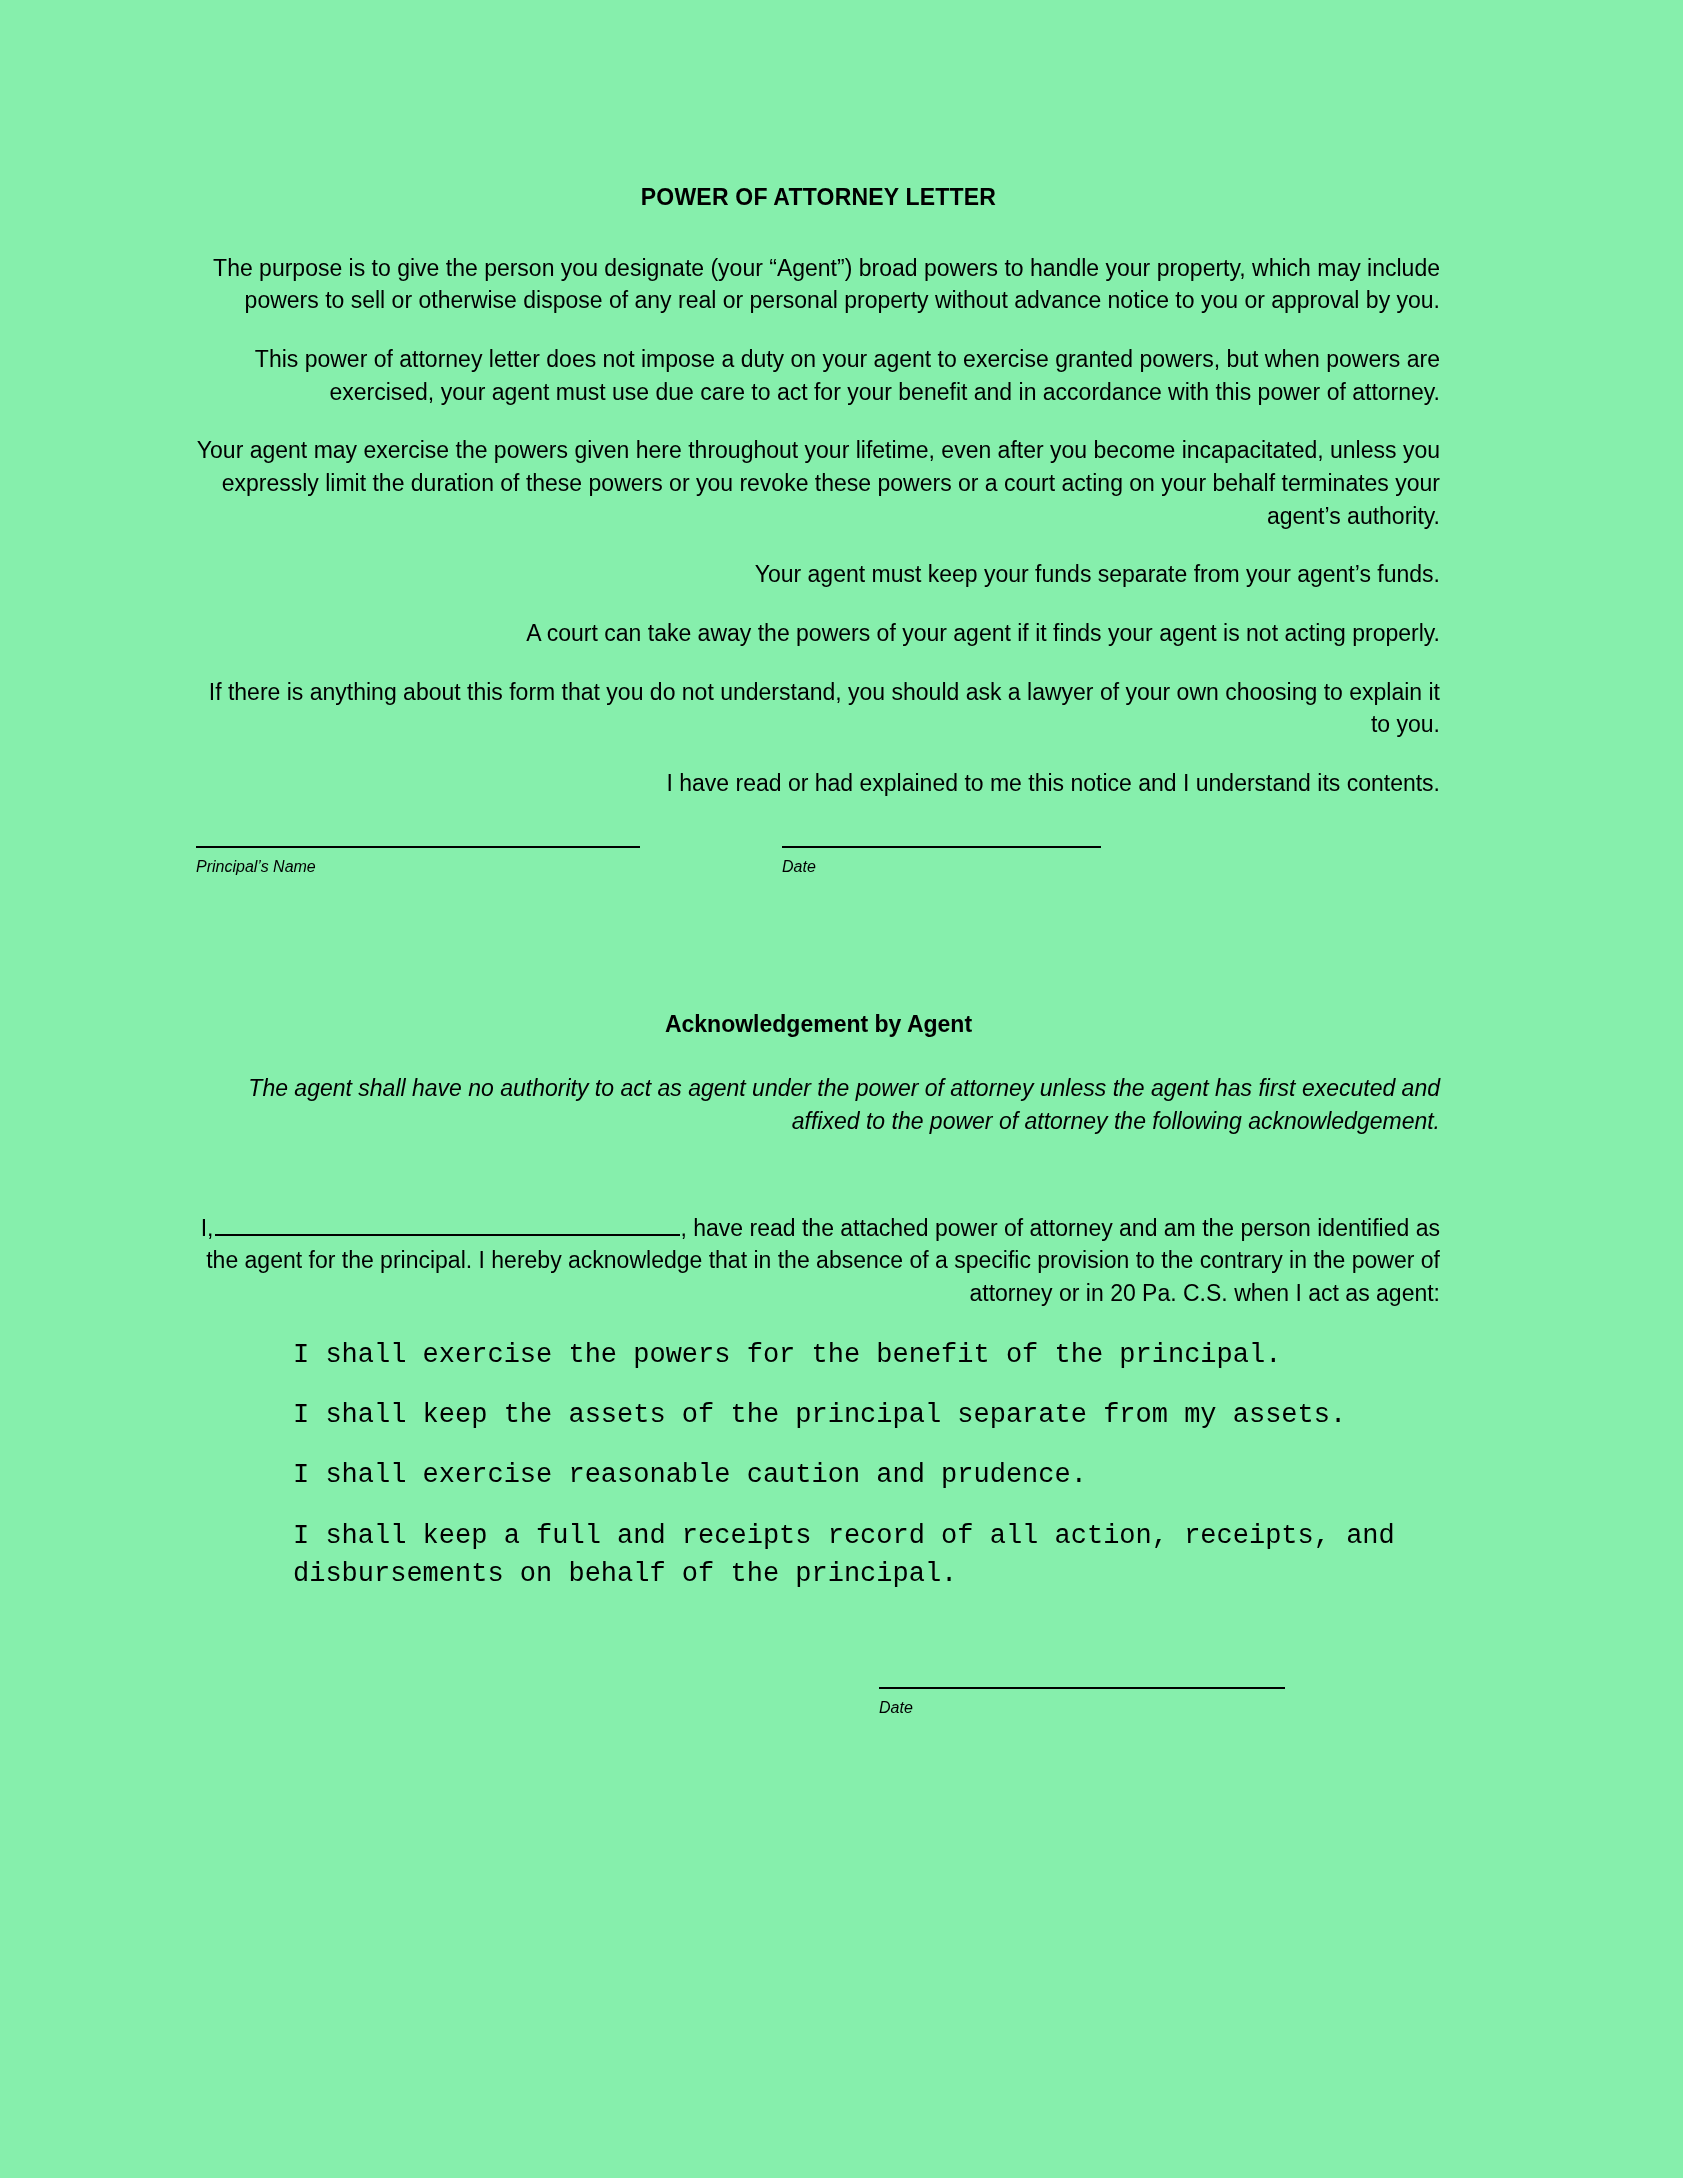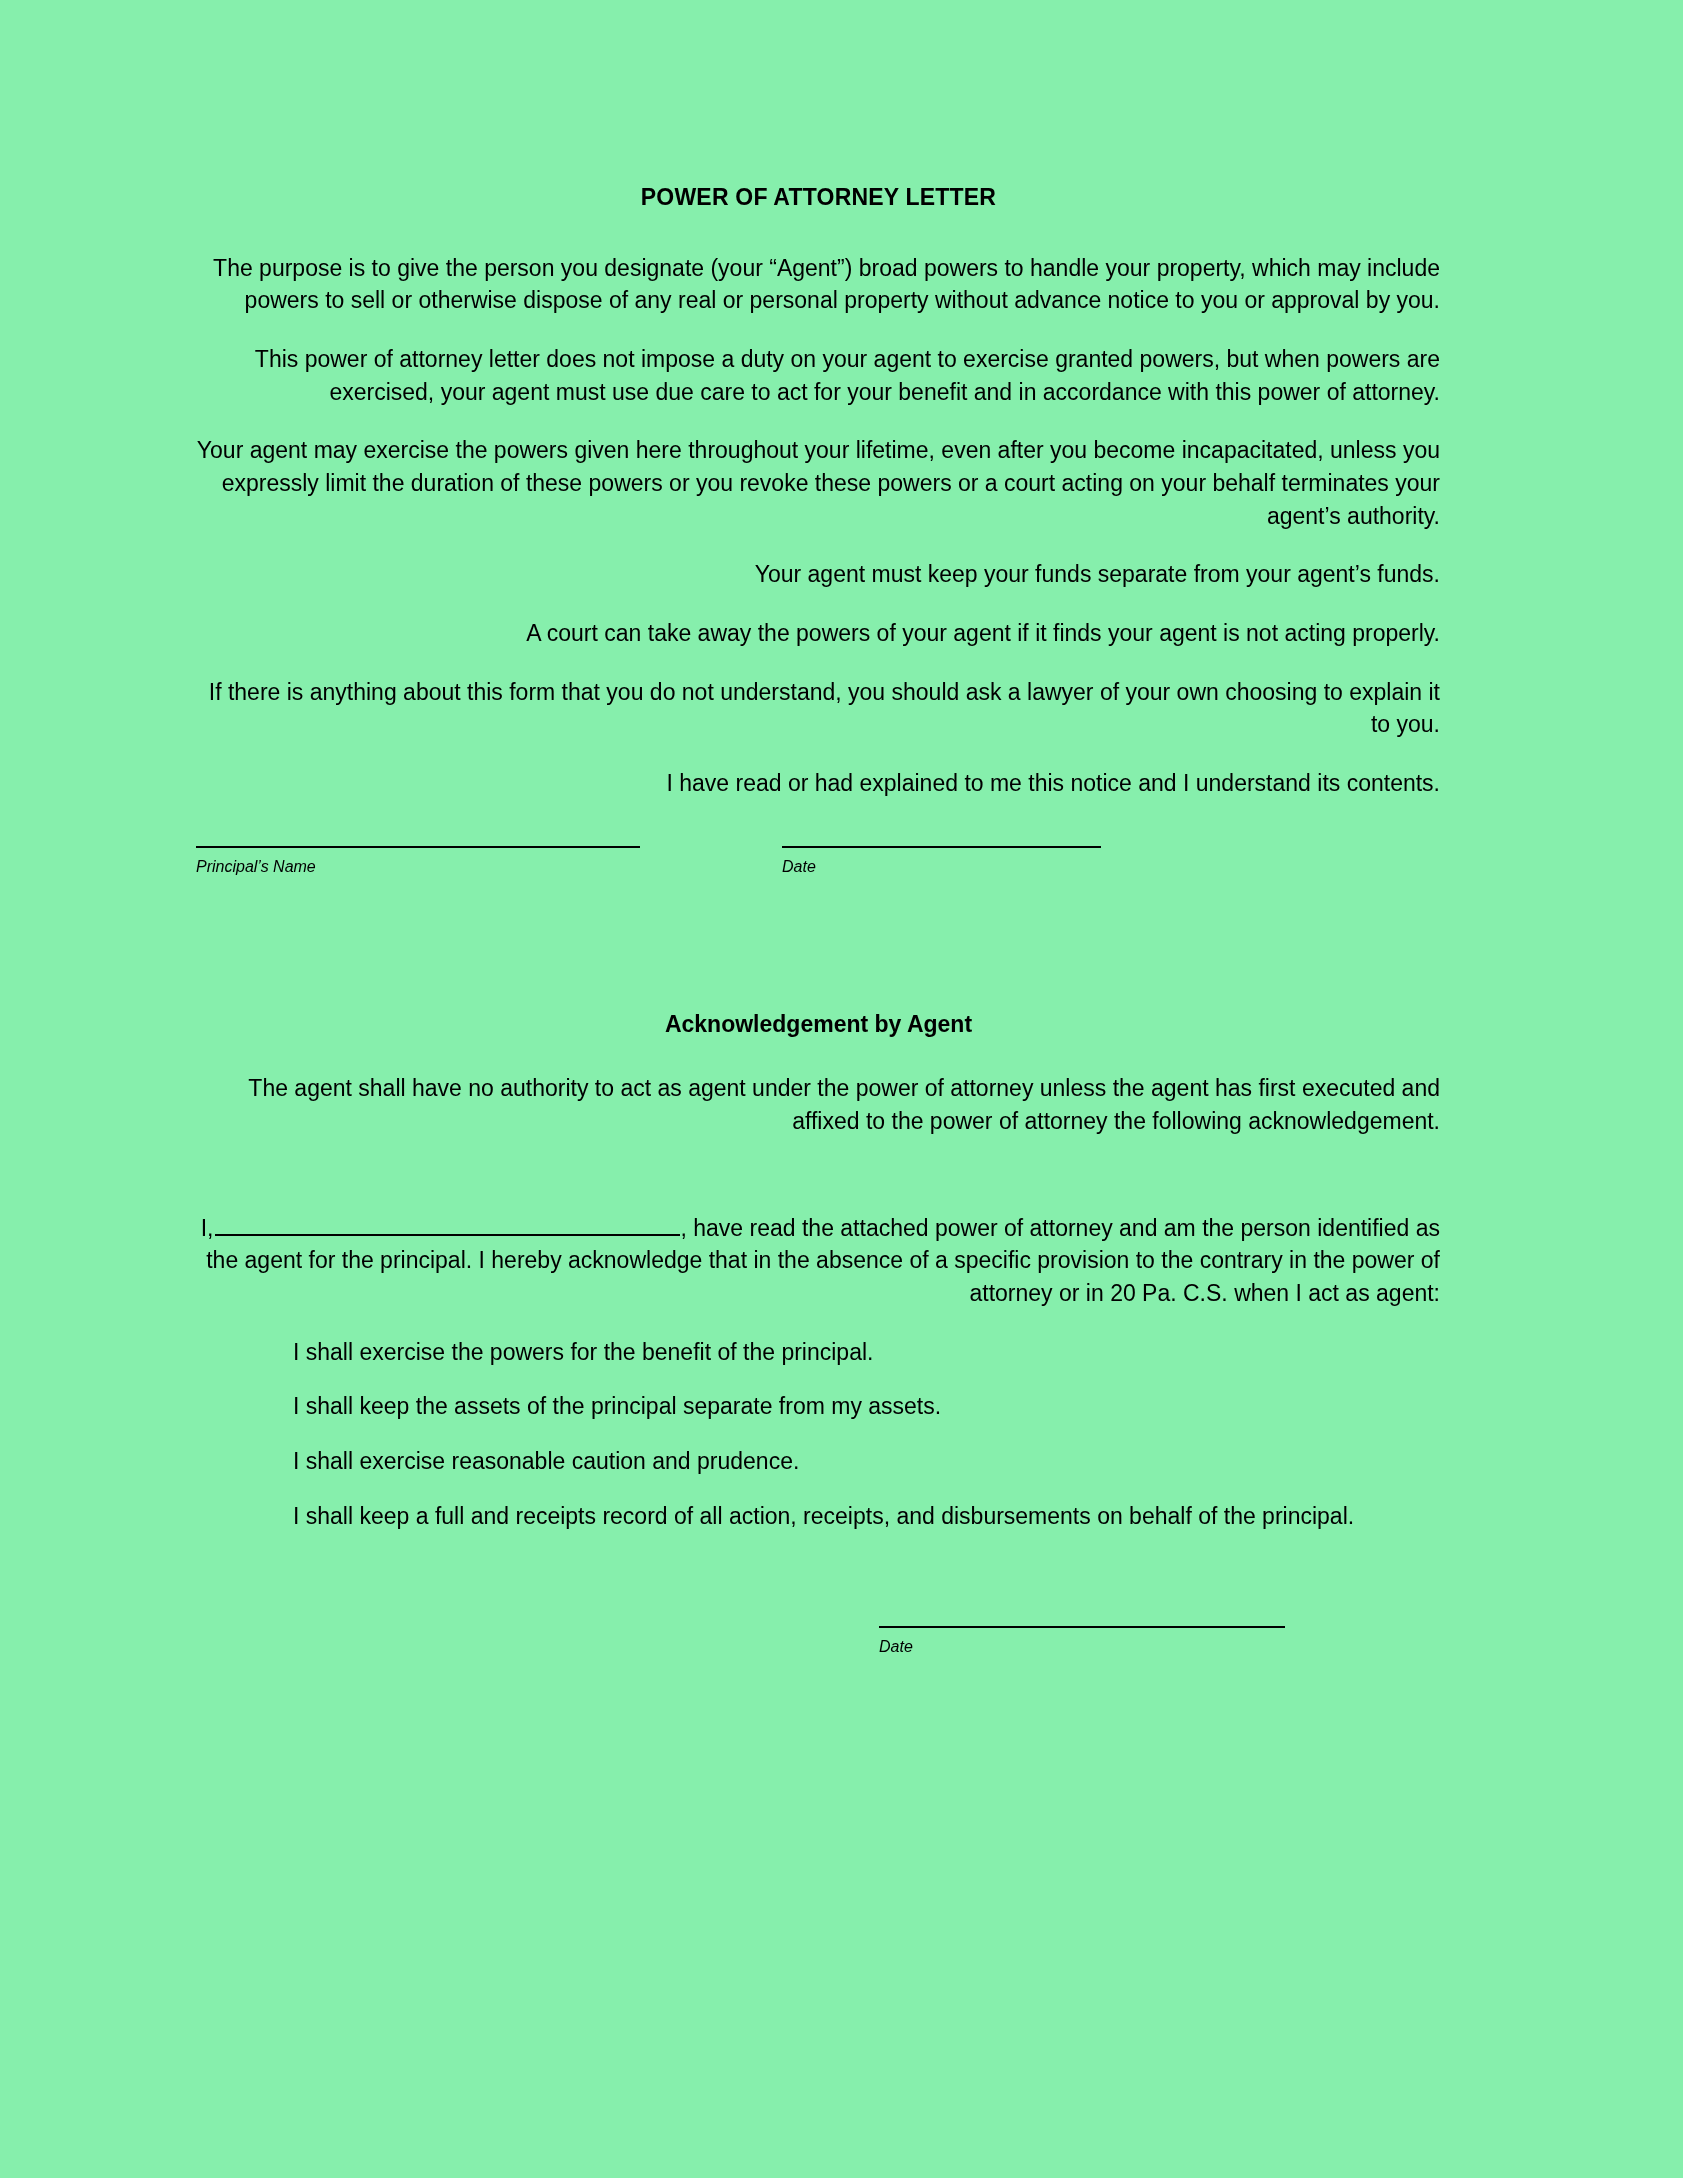--- a/index.html
+++ b/index.html
@@ -35,20 +35,21 @@
     margin: 0 0 40px 0;
     line-height: 1.25;
   }
   .para {
     font-size: 23px;
     line-height: 1.42;
     margin: 0 1px 26px 0;
     text-align: right;
   }
   .para.italic {
+    font-style: italic;
   }
   .section-title {
     text-align: center;
     font-size: 23px;
     font-weight: bold;
     margin: 8px 0 34px 0;
     line-height: 1.25;
   }
   
   .sig-block {
@@ -88,24 +89,25 @@
     margin: 0 1px;
   }
   .fill-line.long { width: 465px; }
 
   .indent-list {
     margin: 0;
     padding: 0;
     list-style: none;
   }
   .indent-list li {
-    font-size: 23px;
+    font-size: 27px;
     line-height: 1.42;
     margin: 0 0 22px 0;
     padding-left: 97px;
+    font-family: Liberation Mono, monospace;
   }
   .spacer-sm { height: 26px; }
   .spacer-md { height: 48px; }
   .spacer-lg { height: 61px; }
 </style>
 </head>
 <body>
 
 <div class="page">
   <div class="content">

